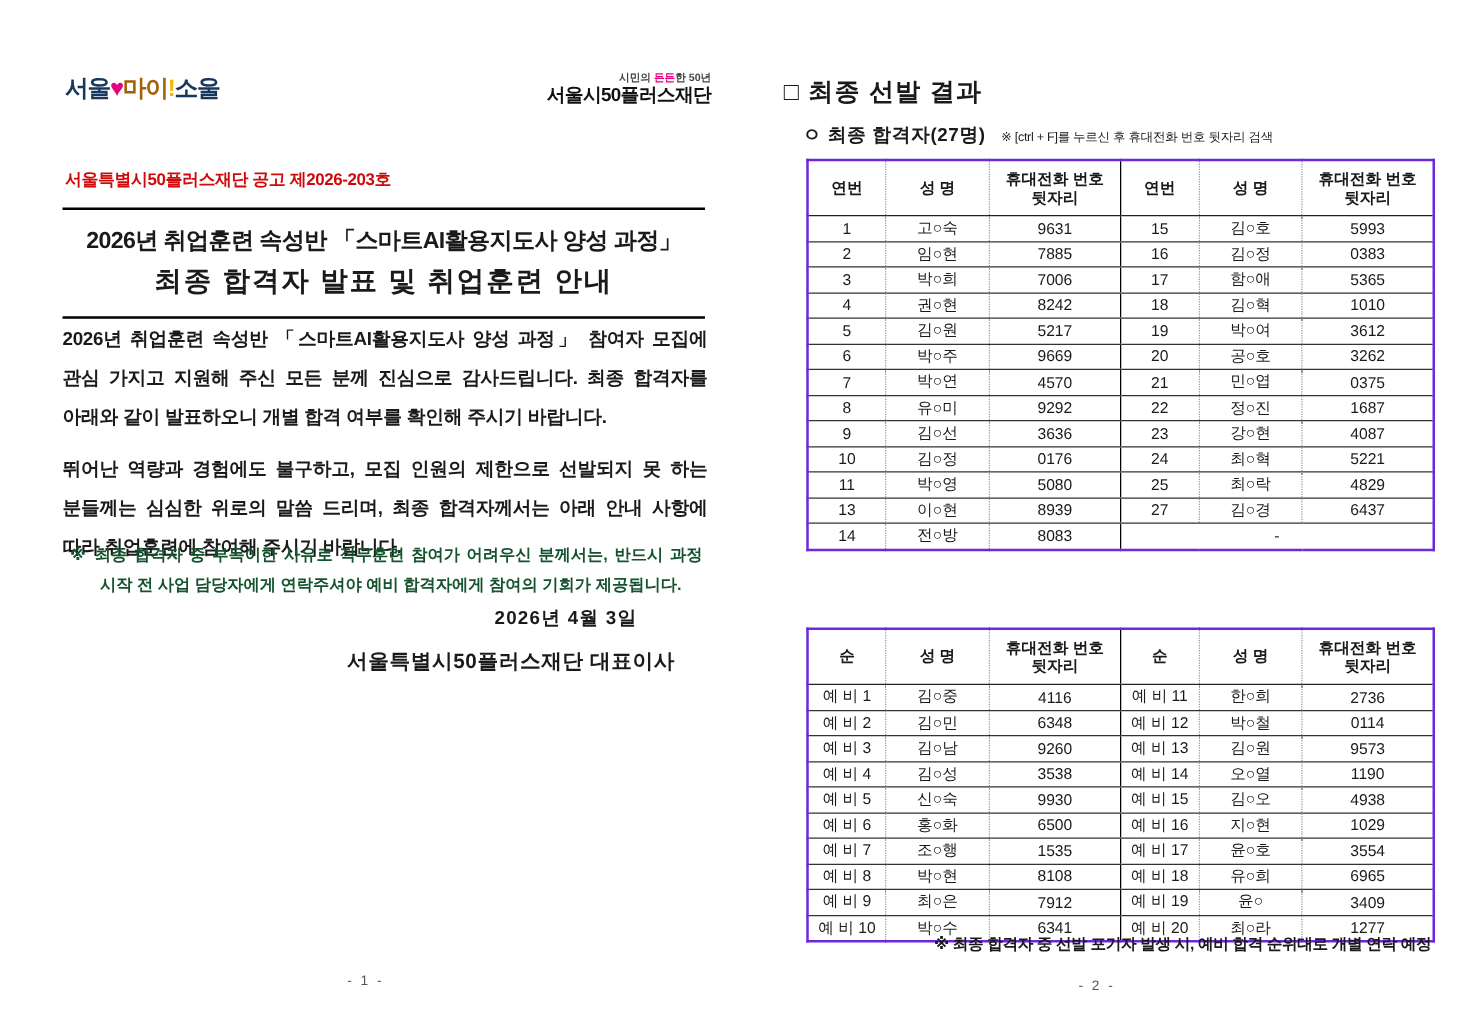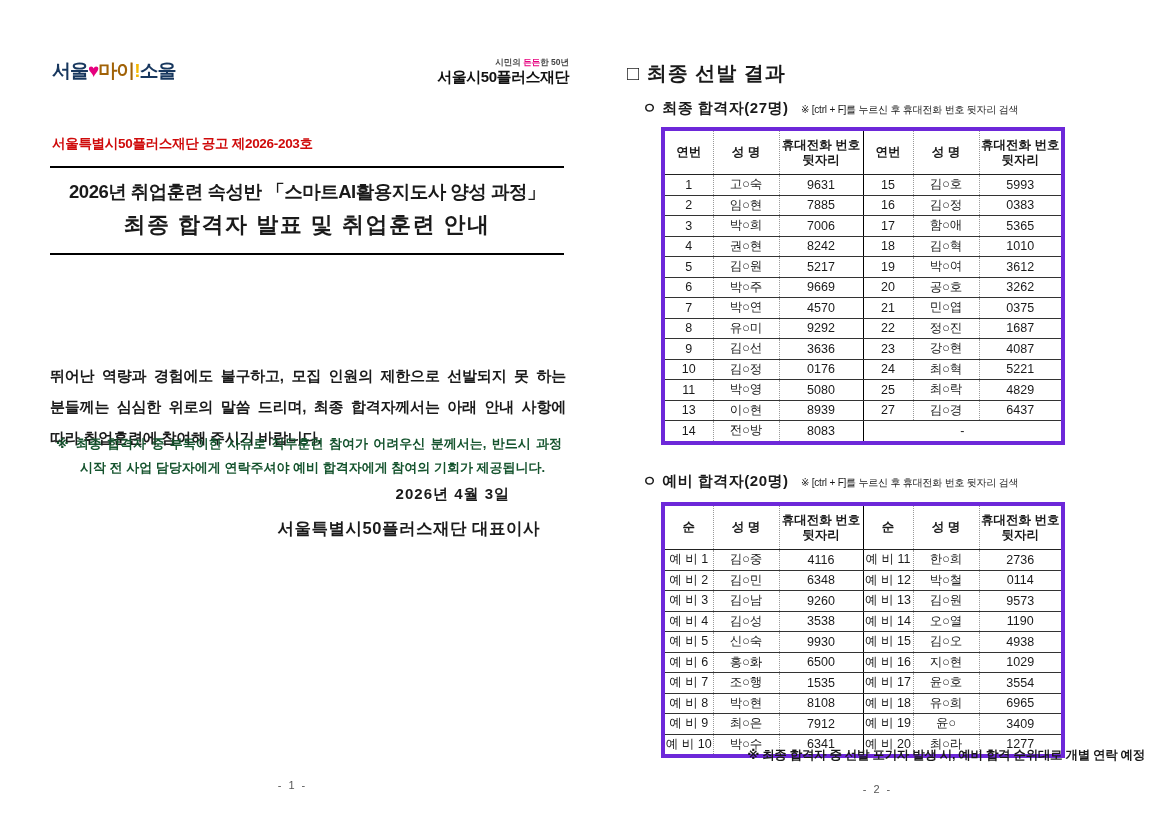--- a/index.html
+++ b/index.html
@@ -29,21 +29,21 @@
   .pageno-1{top:779px;left:0;}
   .pageno-2{top:783px;left:0;}
 
   
   .sec-title{position:absolute;top:60px;left:42px;font-size:20px;font-weight:800;letter-spacing:1px;}
   .sub-line{position:absolute;left:57px;white-space:nowrap;}
   .sub-line-1{top:99px;}
   .sub-line-2{top:472px;}
   .sub-title{font-size:15px;font-weight:800;letter-spacing:0.5px;}
   .hint{font-size:10px;font-weight:500;margin-left:8px;letter-spacing:-0.2px;}
-  table.results{position:absolute;left:60px;width:404px;border-collapse:collapse;border:4px solid #6d28d9;table-layout:fixed;margin-left:16px;}
+  table.results{position:absolute;left:60px;width:503px;border-collapse:collapse;border:2px solid #6d28d9;table-layout:fixed;}
   .table-final{top:127px;}
   .table-wait{top:502px;}
   table.results th{font-size:12.5px;font-weight:700;height:41px;border-bottom:1.5px solid #222;white-space:pre-line;line-height:15px;vertical-align:middle;}
   table.results td{font-size:12.5px;height:19.5px;text-align:center;vertical-align:middle;padding:0;border-top:1px solid #333;border-bottom:1px solid #333;}
   table.results th,table.results td{border-left:1px dotted #999;border-right:1px dotted #999;text-align:center;}
   table.results th:first-child,table.results td:first-child{border-left:none;}
   table.results th:last-child,table.results td:last-child{border-right:none;}
   table.results th:nth-child(4),table.results td:nth-child(4){border-left:1.6px solid #000;}
   .footnote{position:absolute;top:747px;left:60px;width:500px;text-align:right;font-size:12.5px;font-weight:600;letter-spacing:-0.3px;}
 </style>
@@ -61,20 +61,21 @@
       </div>
     </div>
 
     <div class="notice-no">서울특별시50플러스재단 공고 제2026-203호</div>
 
     <div class="title-box">
       <div class="t1">2026년 취업훈련 속성반 「스마트AI활용지도사 양성 과정」</div>
       <div class="t2">최종 합격자 발표 및 취업훈련 안내</div>
     </div>
 
+    <p class="para para1">2026년 취업훈련 속성반 「스마트AI활용지도사 양성 과정」 참여자 모집에 관심 가지고 지원해 주신 모든 분께 진심으로 감사드립니다. 최종 합격자를 아래와 같이 발표하오니 개별 합격 여부를 확인해 주시기 바랍니다.</p>
     <p class="para para2">뛰어난 역량과 경험에도 불구하고, 모집 인원의 제한으로 선발되지 못 하는 분들께는 심심한 위로의 말씀 드리며, 최종 합격자께서는 아래 안내 사항에 따라 취업훈련에 참여해 주시기 바랍니다.</p>
 
     <div class="blue-note">※ 최종 합격자 중 부득이한 사유로 직무훈련 참여가 어려우신 분께서는, 반드시 과정 시작 전 사업 담당자에게 연락주셔야 예비 합격자에게 참여의 기회가 제공됩니다.</div>
 
     <div class="date-line">2026년  4월  3일</div>
     <div class="signer-line">서울특별시50플러스재단 대표이사</div>
 
     <div class="pageno pageno-1">- 1 -</div>
   </div>
 
@@ -206,24 +207,20 @@
           </tr>
           <tr>
             <td>14</td>
             <td>전○방</td>
             <td>8083</td>
             <td colspan="3">-</td>
           </tr>
         </tbody>
       </table>
 
-    <div class="sub-line sub-line-2">
-      <span class="sub-title">ㅇ 예비 합격자(20명)</span>
-      <span class="hint">※ [ctrl + F]를 누르신 후 휴대전화 번호 뒷자리 검색</span>
-    </div>
 
     <table class="results table-wait">
       <colgroup>
         <col style="width:12.5%">
           <col style="width:16.5%">
           <col style="width:21%">
         <col style="width:12.5%">
           <col style="width:16.5%">
           <col style="width:21%">
       </colgroup>

